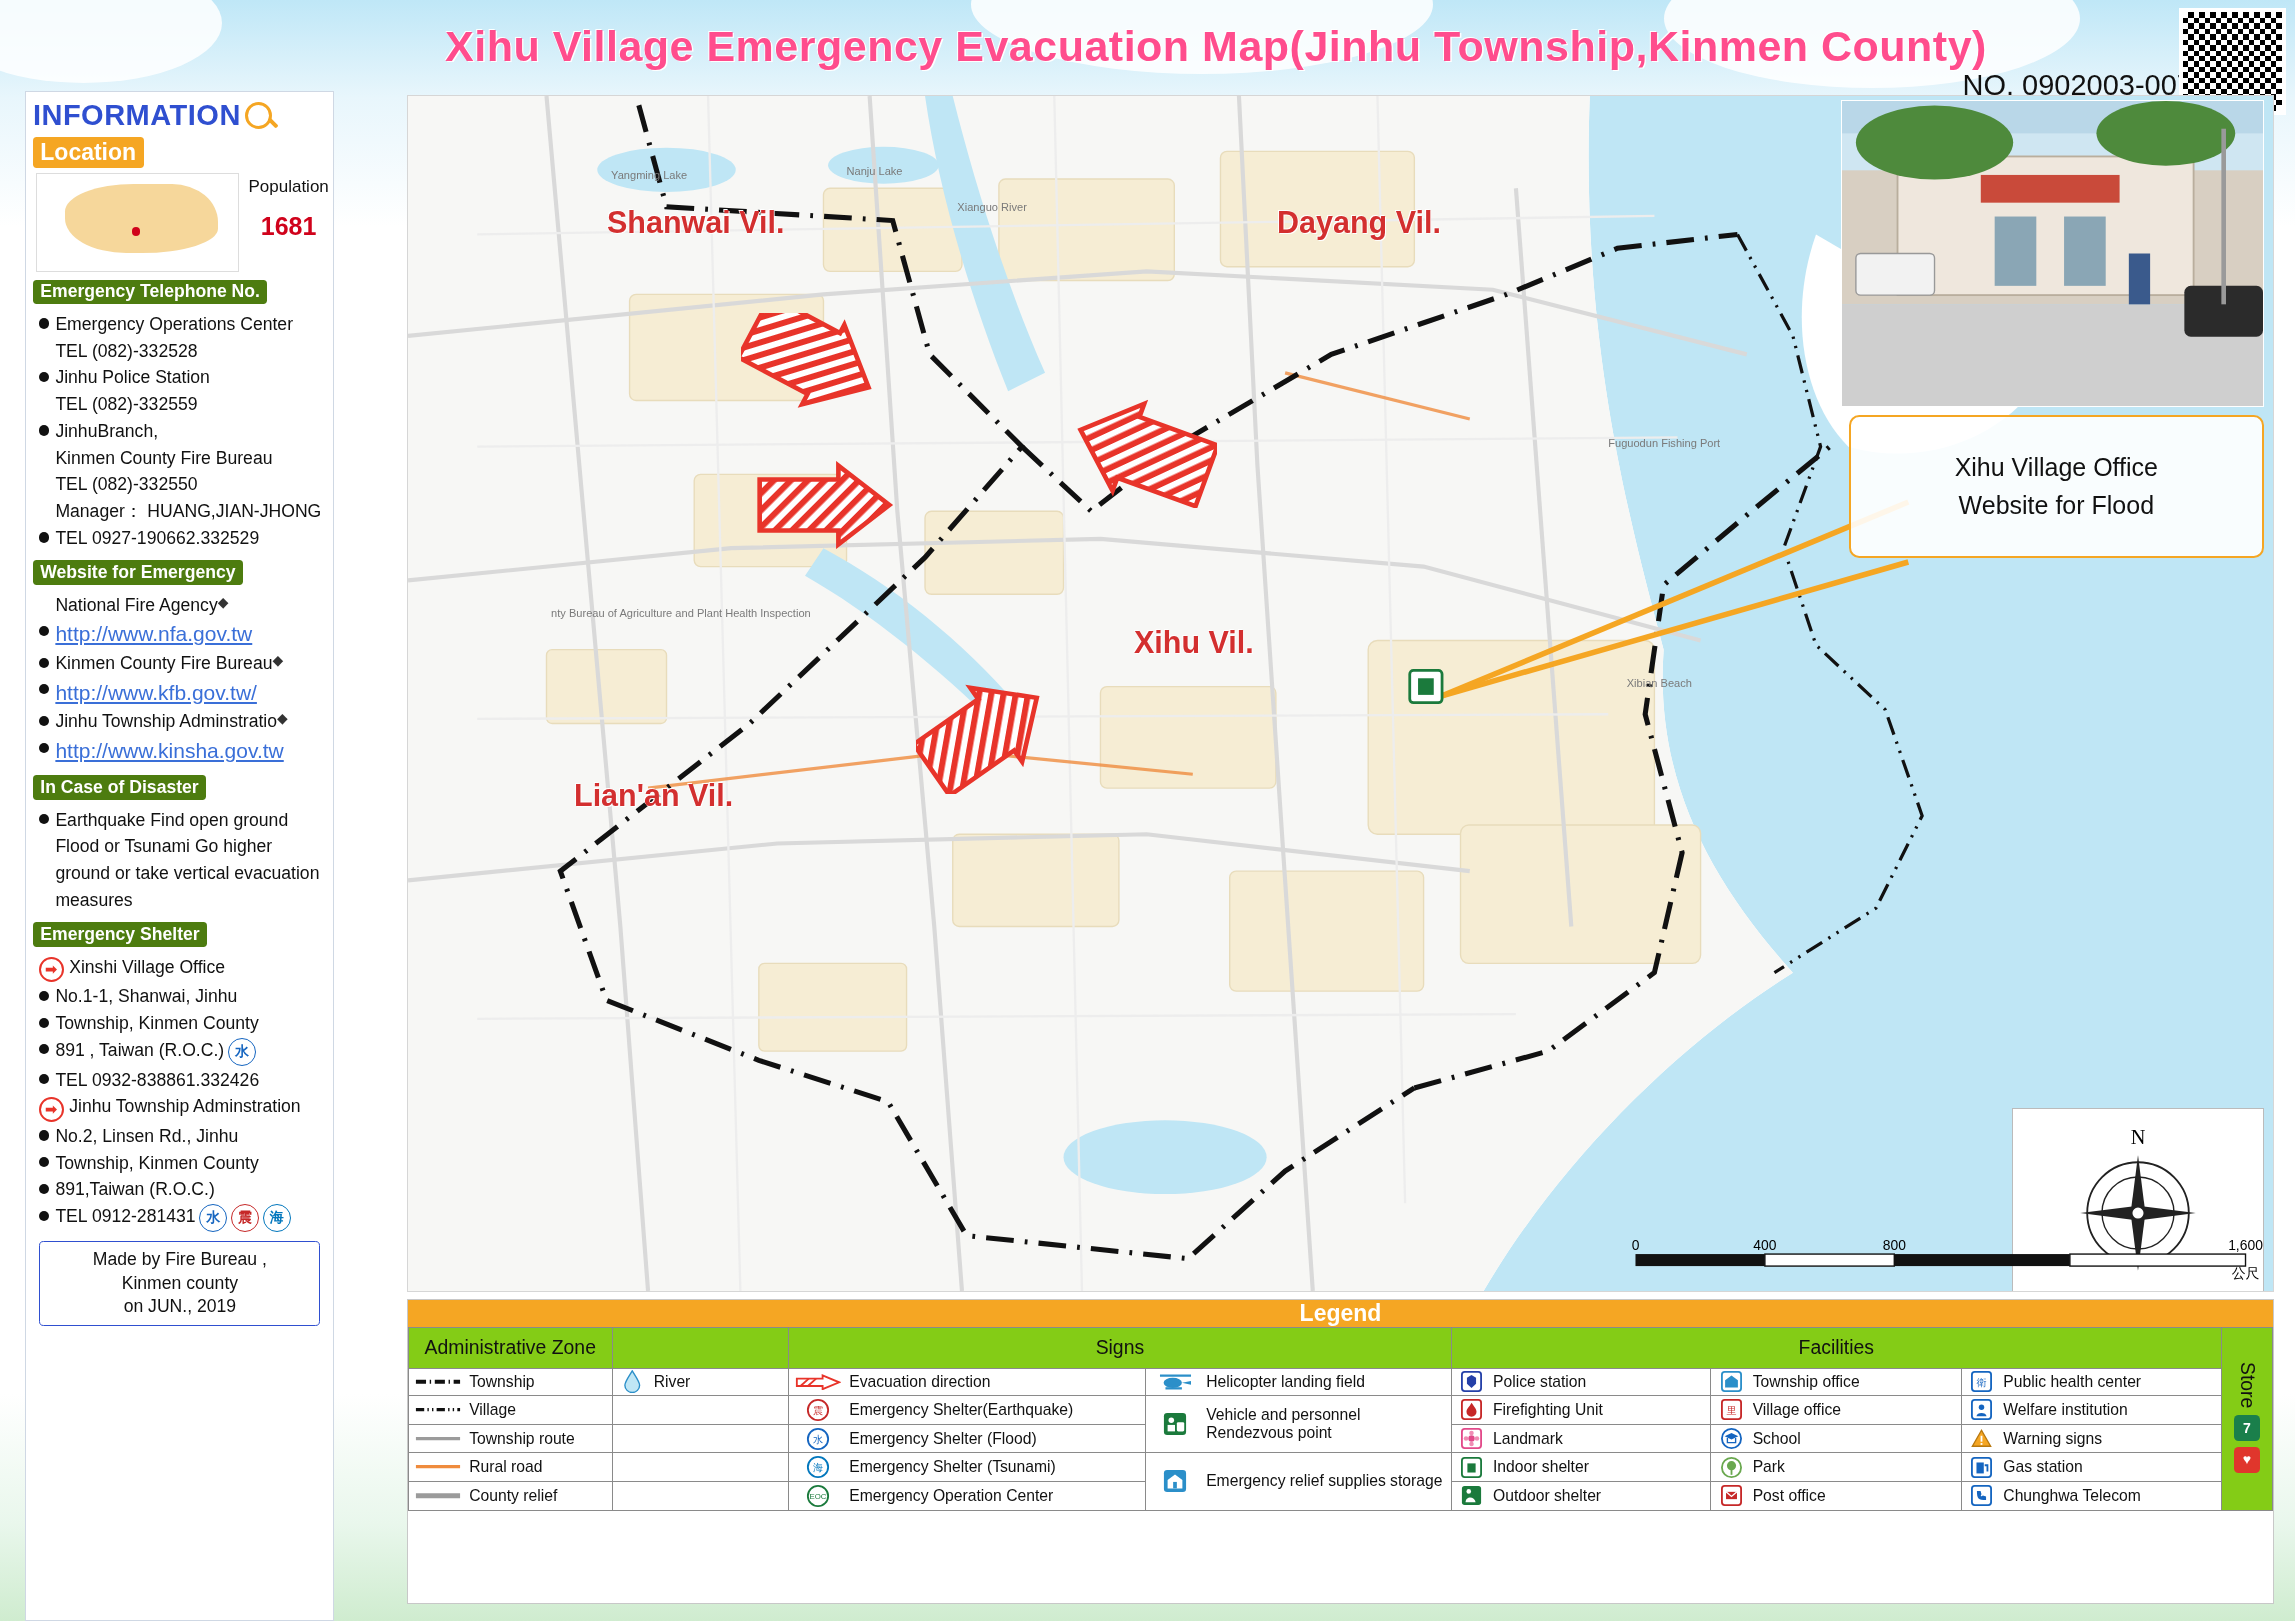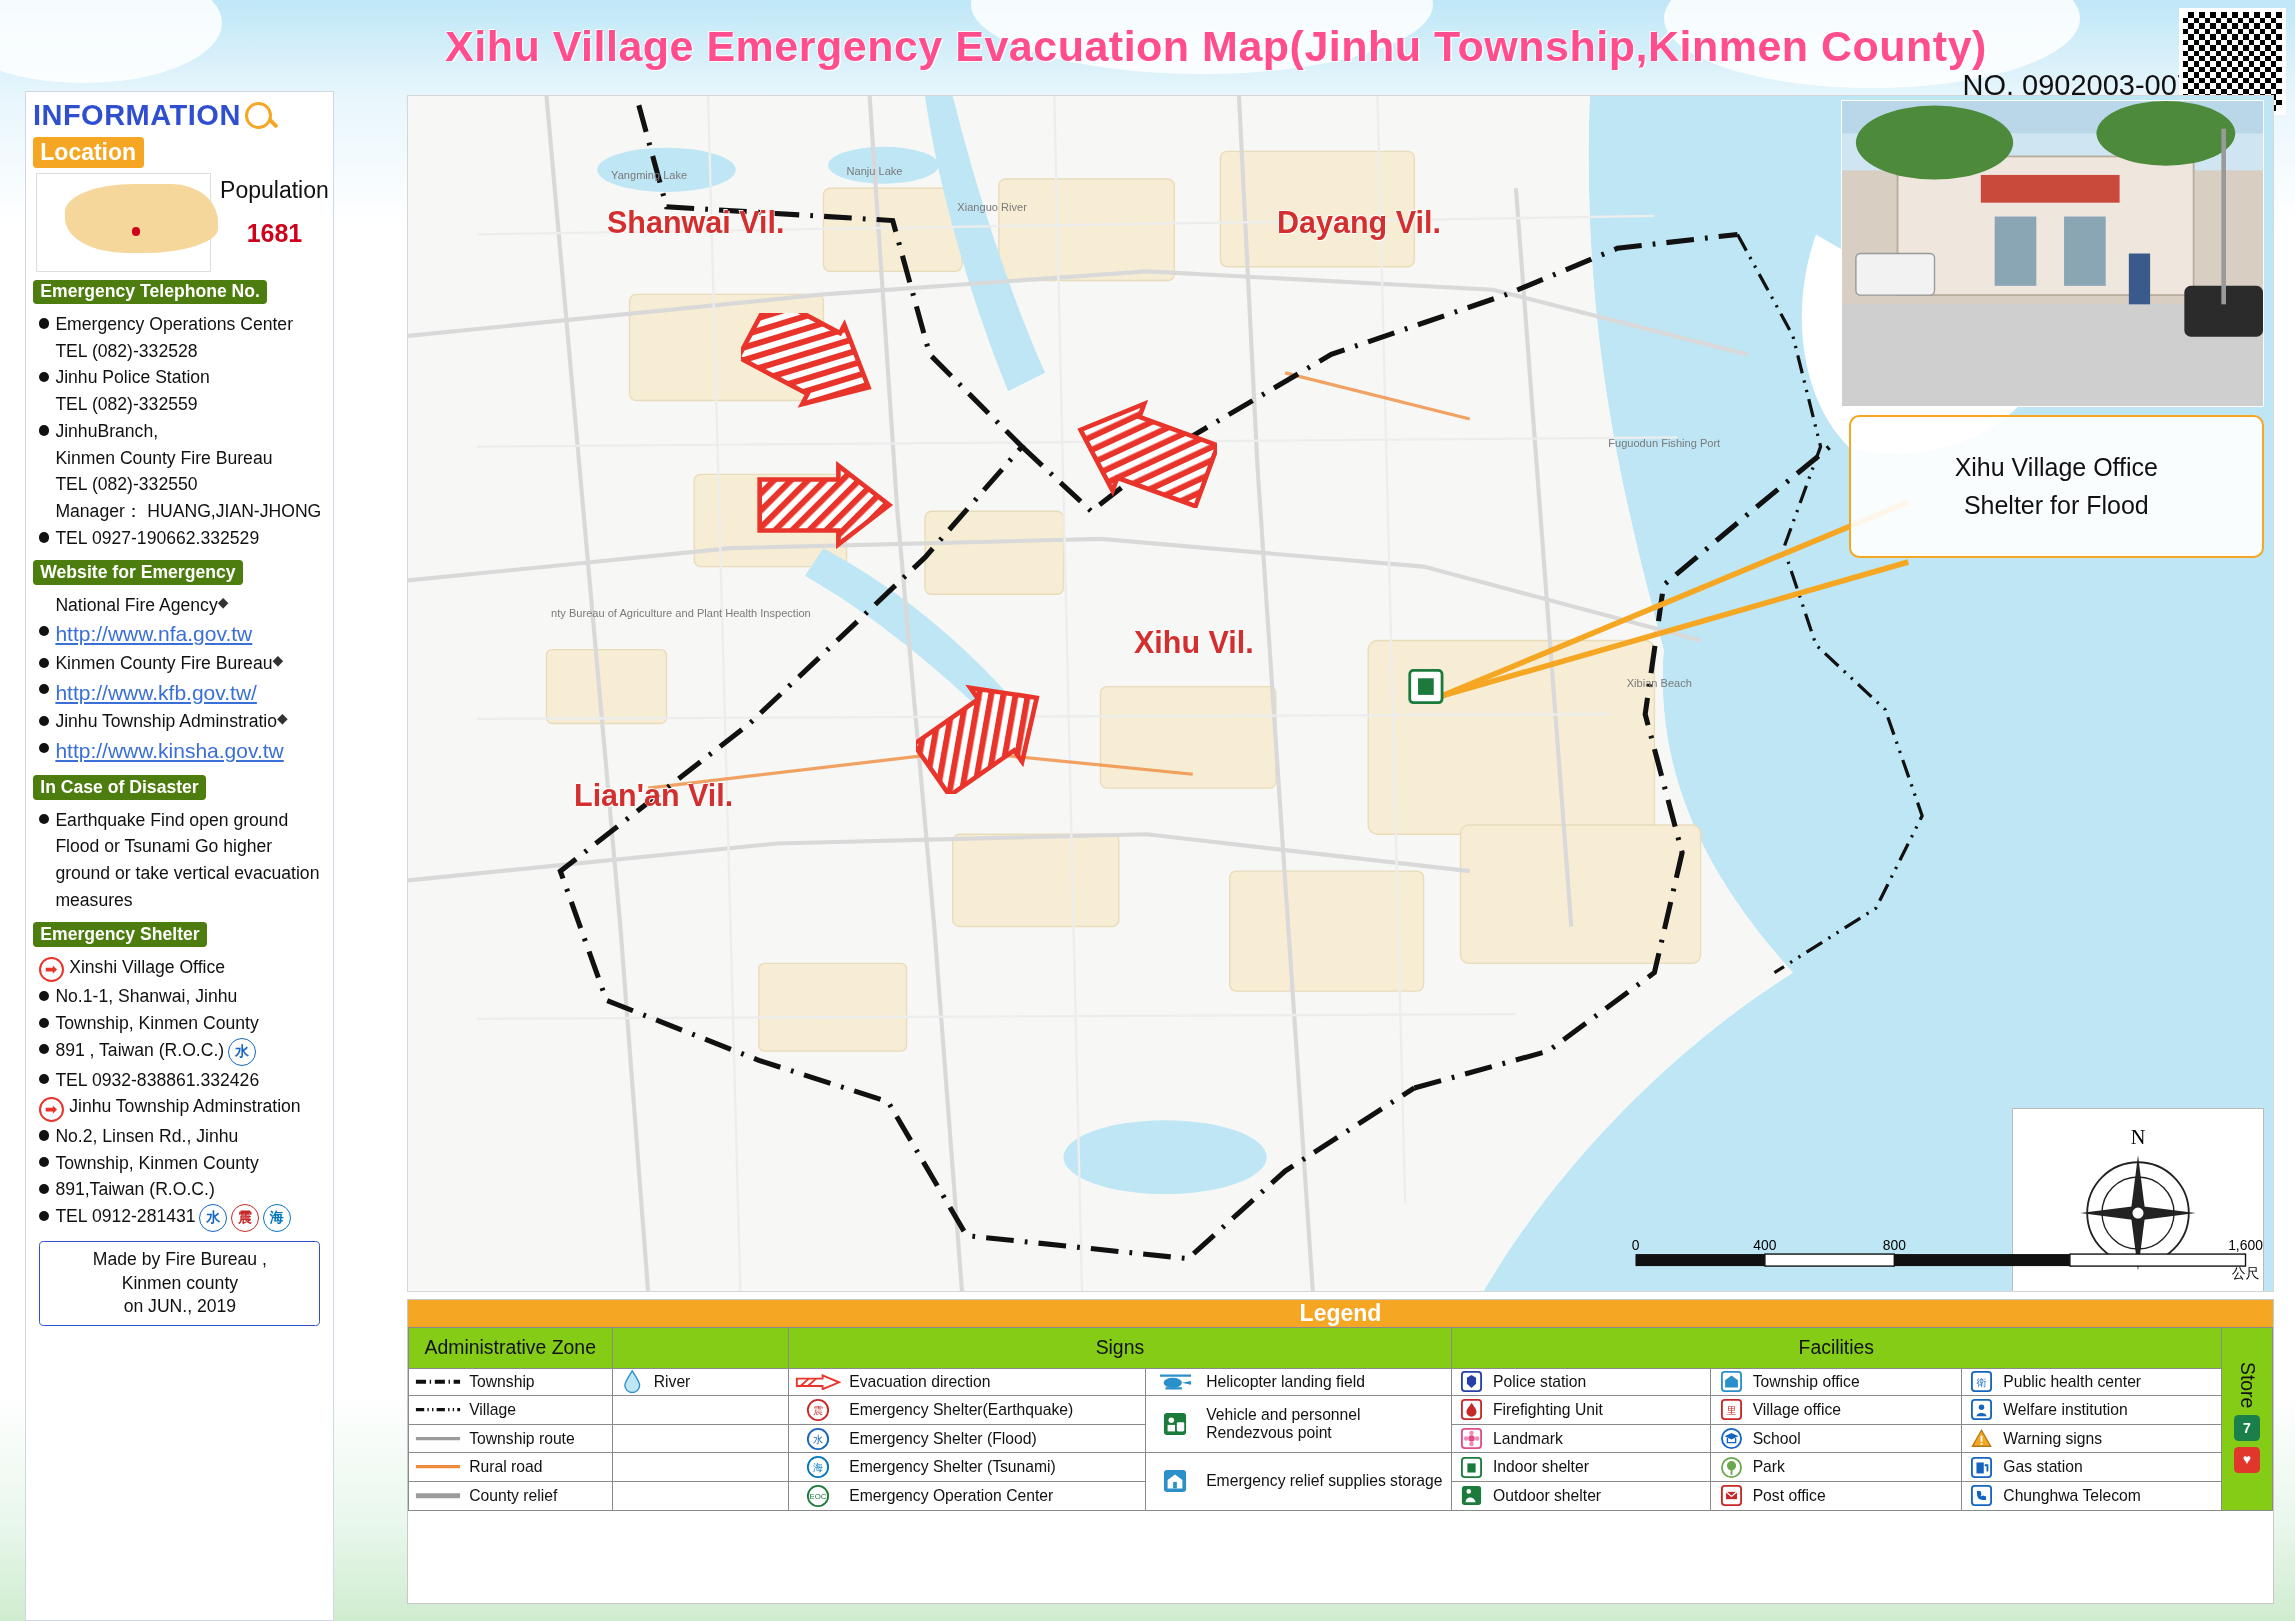--- a/index.html
+++ b/index.html
@@ -68,21 +68,21 @@
   .loc-map{
     width:213px;height:97px;border:0.9px solid #ddd;background:#fff;
     position:relative;margin:2.8px 1.8px 2.8px 4.6px;
   }
   .loc-shape{
     position:absolute;left:28px;top:10.2px;width:153px;height:69px;
     background:#f6d79b;border-radius:45% 30% 50% 40%/40% 55% 35% 50%;
   }
   .loc-dot{position:absolute;left:95px;top:53px;width:8.3px;height:8.3px;background:#d0021b;border-radius:50%;}
   .pop-box{flex:1;padding-left:7.4px;}
-  .pop-label{font-size:23px;color:#111;padding-top:6.5px;}
+  .pop-label{font-size:17px;color:#111;padding-top:6.5px;}
   .pop-value{font-size:25px;color:#d0021b;font-weight:bold;text-align:center;padding-top:15px;}
   ul.bl{list-style:none;margin:4px;padding:0 5.5px 0 8.3px;}
   ul.bl li{
     font-size:17.6px;color:#111;line-height:1.42;padding:0.9px 0 0.9px 0;
     display:flex;align-items:flex-start;
   }
   ul.bl li .dot{
     min-width:10.2px;height:10.2px;background:#111;border-radius:50%;
     margin:6.5px 6.5px 0 0;display:inline-block;
   }
@@ -471,21 +471,21 @@
       <ellipse cx="700" cy="70" rx="150" ry="70" fill="#4e8a3c"></ellipse>
       <rect x="30" y="330" width="170" height="90" rx="10" fill="#f2f2f2" stroke="#999" stroke-width="3"></rect>
       <rect x="740" y="400" width="170" height="110" rx="14" fill="#2b2b2b"></rect>
       <rect x="620" y="330" width="46" height="110" fill="#3a5a8c"></rect>
       <rect x="820" y="60" width="10" height="380" fill="#9a9a9a"></rect>
     </svg>
   </div>
 
   <div class="callout">
     <div>Xihu Village Office</div>
-    <div>Shelter for Flood</div>
+    <div>Website for Flood</div>
   </div>
 
   <div class="compass">
     <svg width="194" height="157" viewBox="0 0 420 340">
       <text x="210" y="46" text-anchor="middle" font-size="44" font-family="Liberation Serif, serif">N</text>
       <circle cx="210" cy="195" r="110" fill="none" stroke="#222" stroke-width="4"></circle>
       <circle cx="210" cy="195" r="78" fill="none" stroke="#222" stroke-width="3"></circle>
       <polygon points="210,70 226,195 210,320 194,195" fill="#222"></polygon>
       <polygon points="85,195 210,179 335,195 210,211" fill="#222"></polygon>
       <polygon points="122,107 210,195 298,283 210,195" fill="#555"></polygon>

